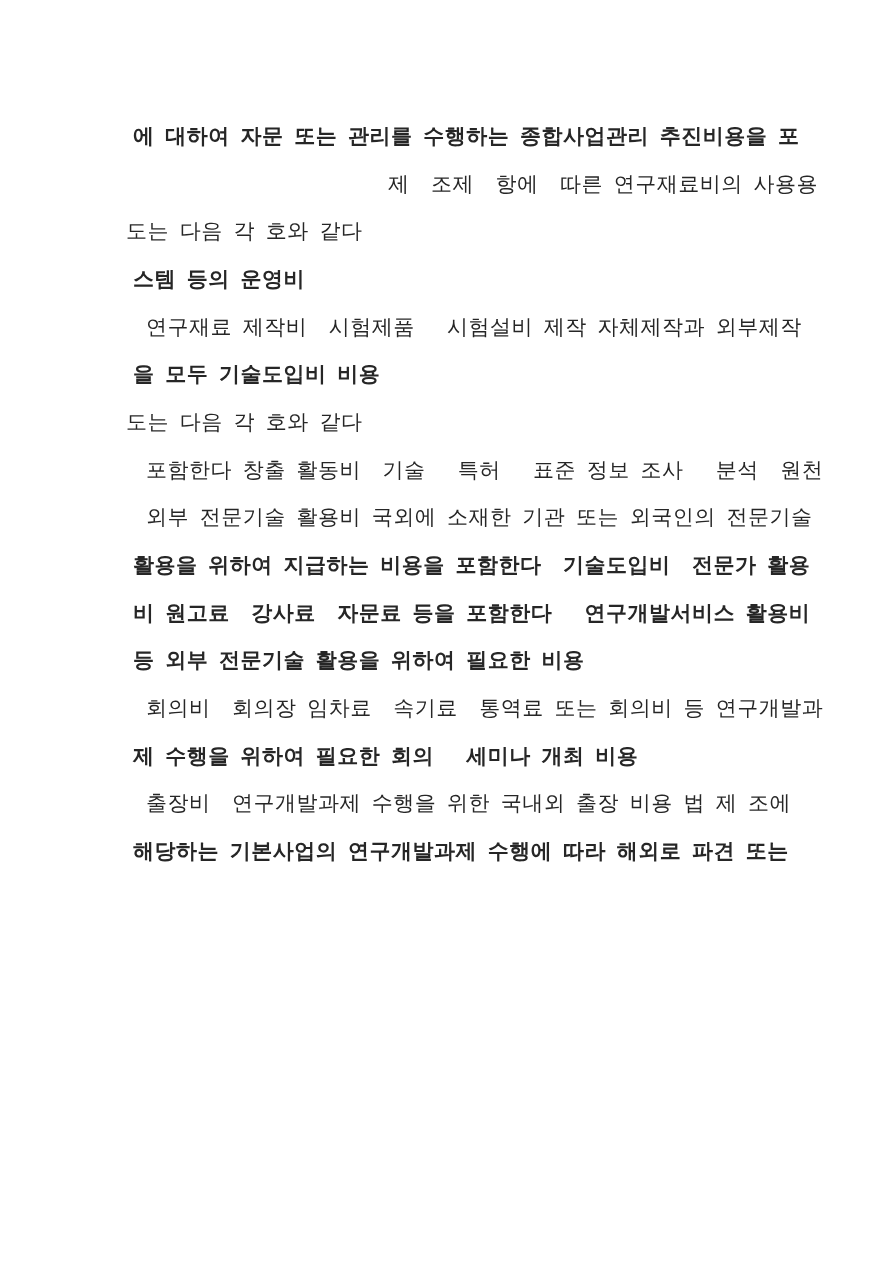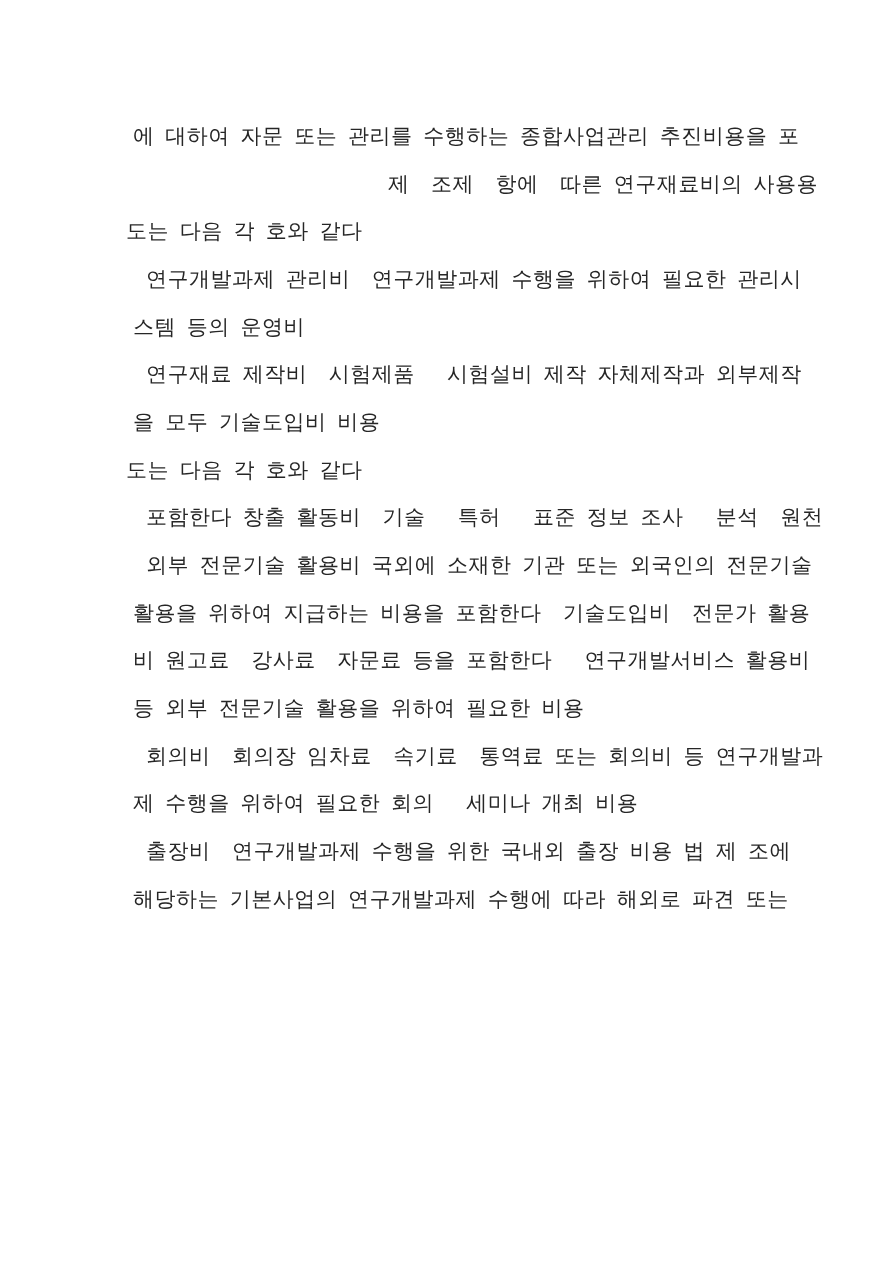--- a/index.html
+++ b/index.html
@@ -26,33 +26,32 @@
     line-height: 47.66px;
     font-size: 21px;
     letter-spacing: 0.5px;
     word-spacing: 5px;
     white-space: pre;
     color: #262626;
     -webkit-font-smoothing: antialiased;
   }
   
   .indent-hang   { padding-left: 126px; font-family: Liberation Serif, serif; }  
-  .indent-cont   { padding-left: 133px; }  
+  .indent-cont   { padding-left: 133px; font-weight: bold; }  
   .indent-item   { padding-left: 146px; }  
   .indent-header { padding-left: 388px; }  
 </style>
 </head>
 <body>
 
 <div class="page">
   <div class="text-block" id="text-block" style="color: rgb(38, 38, 38);">
       <div class="line indent-cont">에 대하여 자문 또는 관리를 수행하는 종합사업관리 추진비용을 포</div>
       <div class="line indent-header">제  조제  항에  따른 연구재료비의 사용용</div>
       <div class="line indent-hang">도는 다음 각 호와 같다</div>
-      <div class="line indent-item">연구개발과제 관리비  연구개발과제 수행을 위하여 필요한 관리시</div>
       <div class="line indent-cont">스템 등의 운영비</div>
       <div class="line indent-item">연구재료 제작비  시험제품   시험설비 제작 자체제작과 외부제작</div>
       <div class="line indent-cont">을 모두 기술도입비 비용</div>
       <div class="line indent-hang">도는 다음 각 호와 같다</div>
       <div class="line indent-item">포함한다 창출 활동비  기술   특허   표준 정보 조사   분석  원천</div>
       <div class="line indent-item">외부 전문기술 활용비 국외에 소재한 기관 또는 외국인의 전문기술</div>
       <div class="line indent-cont">활용을 위하여 지급하는 비용을 포함한다  기술도입비  전문가 활용</div>
       <div class="line indent-cont">비 원고료  강사료  자문료 등을 포함한다   연구개발서비스 활용비</div>
       <div class="line indent-cont">등 외부 전문기술 활용을 위하여 필요한 비용</div>
       <div class="line indent-item">회의비  회의장 임차료  속기료  통역료 또는 회의비 등 연구개발과</div>

